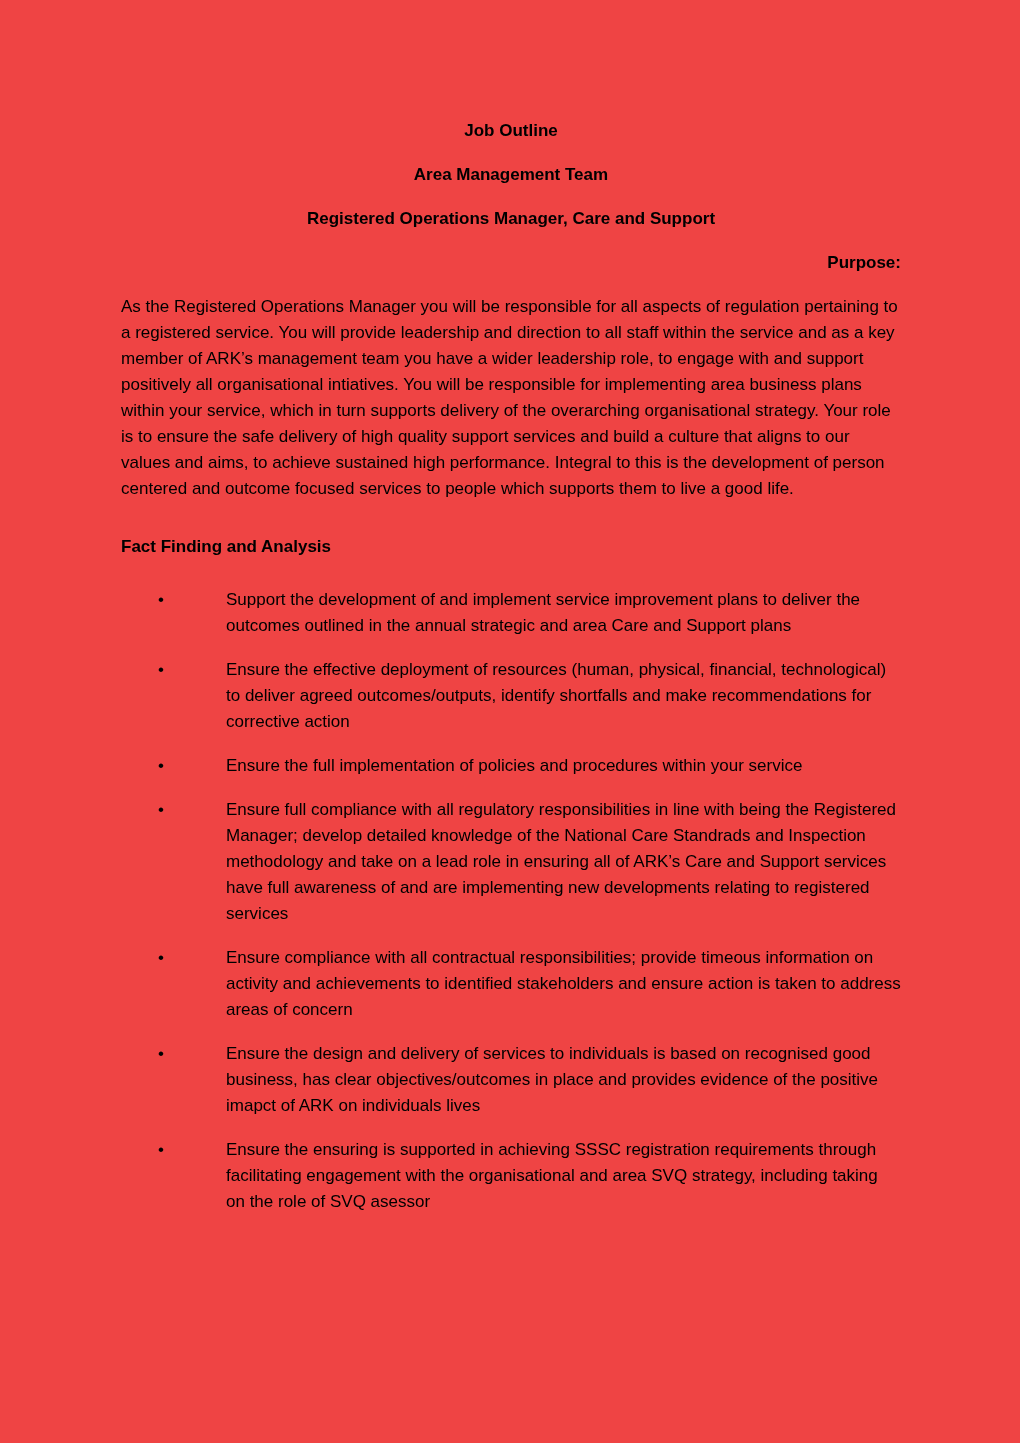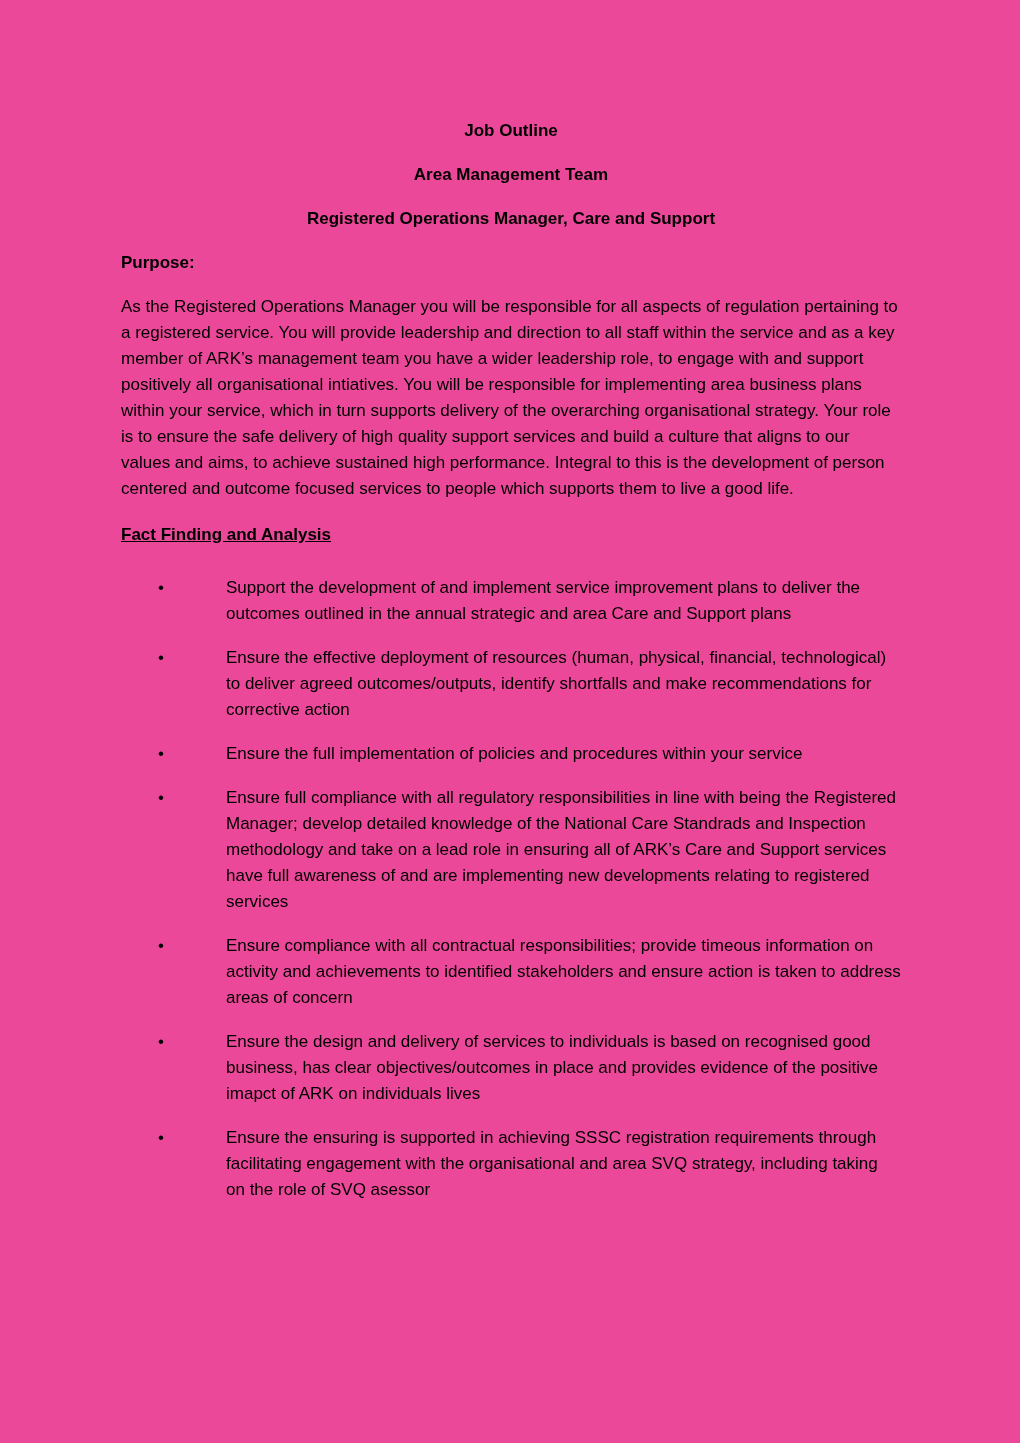--- a/index.html
+++ b/index.html
@@ -10,21 +10,21 @@
   }
   body {
     font-family: "Liberation Sans", "DejaVu Sans", sans-serif;
     color: #000000;
     -webkit-font-smoothing: antialiased;
   }
   .page {
     position: relative;
     width: 1020px;
     height: 1443px;
-    background: #ec4899;
+    background: #ef4444;
     margin: 0 auto;
     overflow: hidden;
     box-sizing: border-box;
   }
   .content {
     position: absolute;
     left: 121px;
     top: 118px;
     width: 780px;
   }
@@ -33,35 +33,34 @@
     font-size: 17px;
     font-weight: bold;
     line-height: 26px;
     margin: 0 0 18px 0;
   }
   .section-label {
     font-size: 17px;
     font-weight: bold;
     line-height: 26px;
     margin: 0 0 18px 0;
-    text-align: left;
+    text-align: right;
   }
   .subsection-label {
     font-size: 17px;
     font-weight: bold;
     line-height: 26px;
     margin: 0 0 18px 0;
     text-align: left;
-    text-decoration: underline;
   }
   .body-paragraph {
     font-size: 17px;
     font-weight: normal;
     line-height: 26px;
-    margin: 0 0 20px 0;
+    margin: 0 0 32px 0;
     text-align: left;
   }
   .bullet-list {
     list-style: none;
     margin: 0;
     padding: 0;
   }
   .bullet-item {
     position: relative;
     padding-left: 62px;

